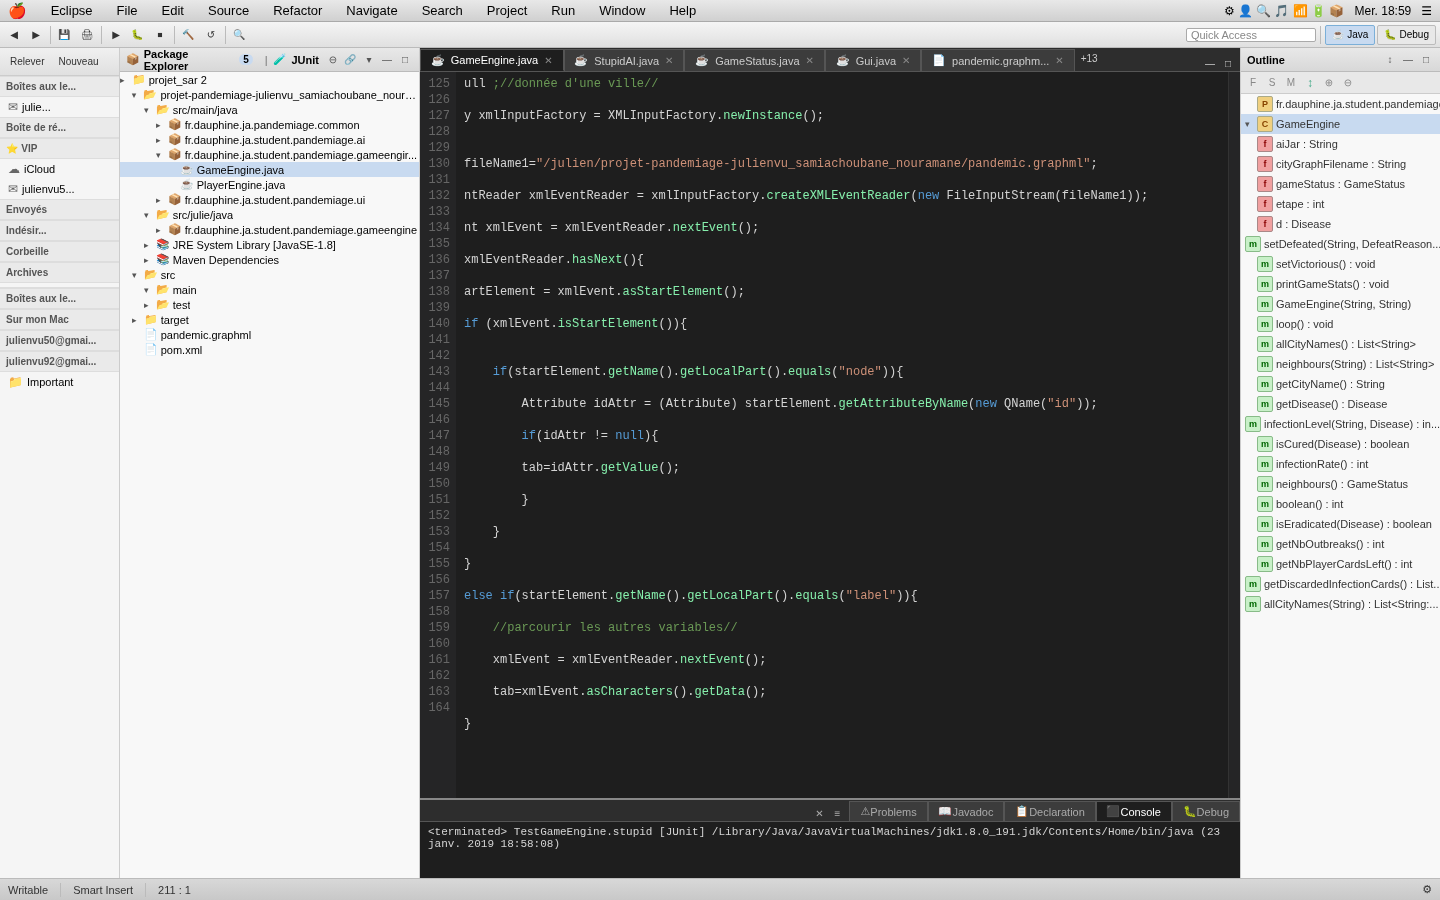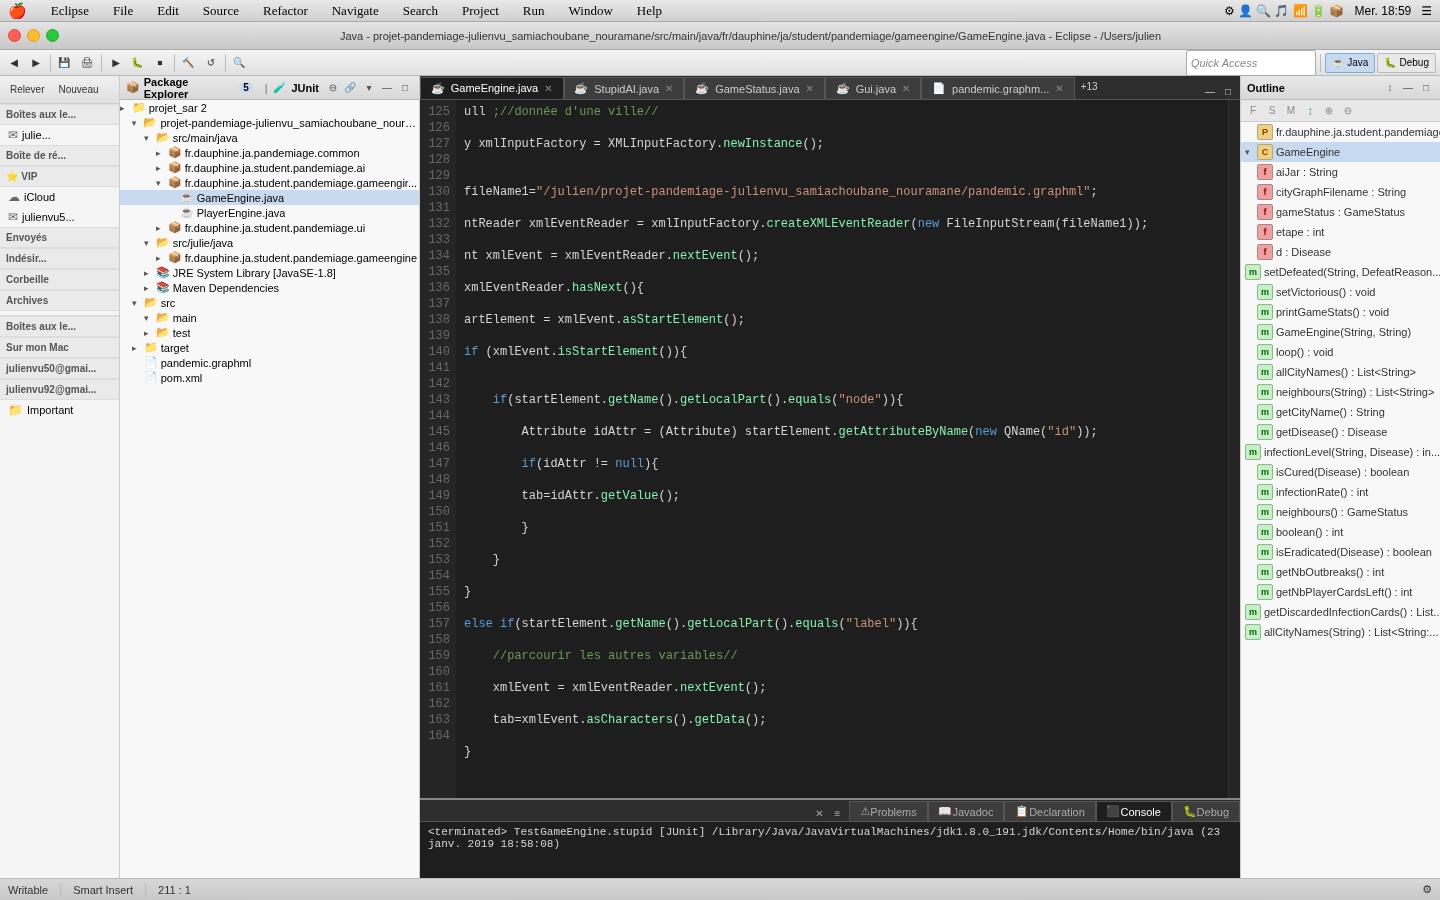--- a/index.html
+++ b/index.html
@@ -10,21 +10,21 @@
       height: 22px;
       background: linear-gradient(to bottom, #e8e8e8, #d0d0d0);
       display: flex;
       align-items: center;
       padding: 0 8px;
       font-size: 13px;
       border-bottom: 1px solid #aaa;
       gap: 16px;
     }
     .mac-menubar .apple { font-size: 15px; margin-right: 4px; }
-    .mac-menubar .menu-item { cursor: pointer; padding: 0 4px; font-family: Liberation Serif, serif; }
+    .mac-menubar .menu-item { cursor: pointer; padding: 0 4px; }
     .mac-menubar .right-icons { margin-left: auto; display: flex; align-items: center; gap: 10px; font-size: 12px; }
 
     
     .eclipse-window {
       width: 100%;
       height: 878px;
       display: flex;
       flex-direction: column;
       background: #f0f0f0;
     }
@@ -65,31 +65,30 @@
       display: flex;
       align-items: center;
       justify-content: center;
       font-size: 10px;
       color: #333;
       padding: 0 2px;
     }
     .toolbar-sep { width: 1px; height: 18px; background: #bbb; margin: 0 2px; }
     .toolbar-spacer { flex: 1; }
     .quick-access-box {
-      height: 26px;
+      height: 14px;
       width: 130px;
       border: 1px solid #aaa;
       background: white;
       border-radius: 2px;
       display: flex;
       align-items: center;
       padding: 0 4px;
       font-size: 11px;
       color: #888;
-      font-style: italic;
     }
     .perspective-btns { display: flex; gap: 2px; }
     .persp-btn {
       height: 20px;
       padding: 0 6px;
       font-size: 10px;
       border: 1px solid #bbb;
       background: #e8e8e8;
       cursor: pointer;
       border-radius: 2px;
@@ -371,28 +370,20 @@
   <span class="menu-item">Help</span>
   <div class="right-icons">
     <span>⚙ 👤 🔍 🎵 📶 🔋 📦</span>
     <span>Mer. 18:59</span>
     <span>☰</span>
   </div>
 </div>
 
 <div class="eclipse-window">
 
-  <div class="title-bar">
-    <div class="traffic-lights">
-      <div class="traffic-light tl-red"></div>
-      <div class="traffic-light tl-yellow"></div>
-      <div class="traffic-light tl-green"></div>
-    </div>
-    <div class="title-text">Java - projet-pandemiage-julienvu_samiachoubane_nouramane/src/main/java/fr/dauphine/ja/student/pandemiage/gameengine/GameEngine.java - Eclipse - /Users/julien</div>
-  </div>
 
   <div class="eclipse-toolbar">
     <button class="toolbar-btn">◀</button>
     <button class="toolbar-btn">▶</button>
     <div class="toolbar-sep"></div>
     <button class="toolbar-btn">💾</button>
     <button class="toolbar-btn">🖨</button>
     <div class="toolbar-sep"></div>
     <button class="toolbar-btn">▶</button>
     <button class="toolbar-btn">🐛</button>

